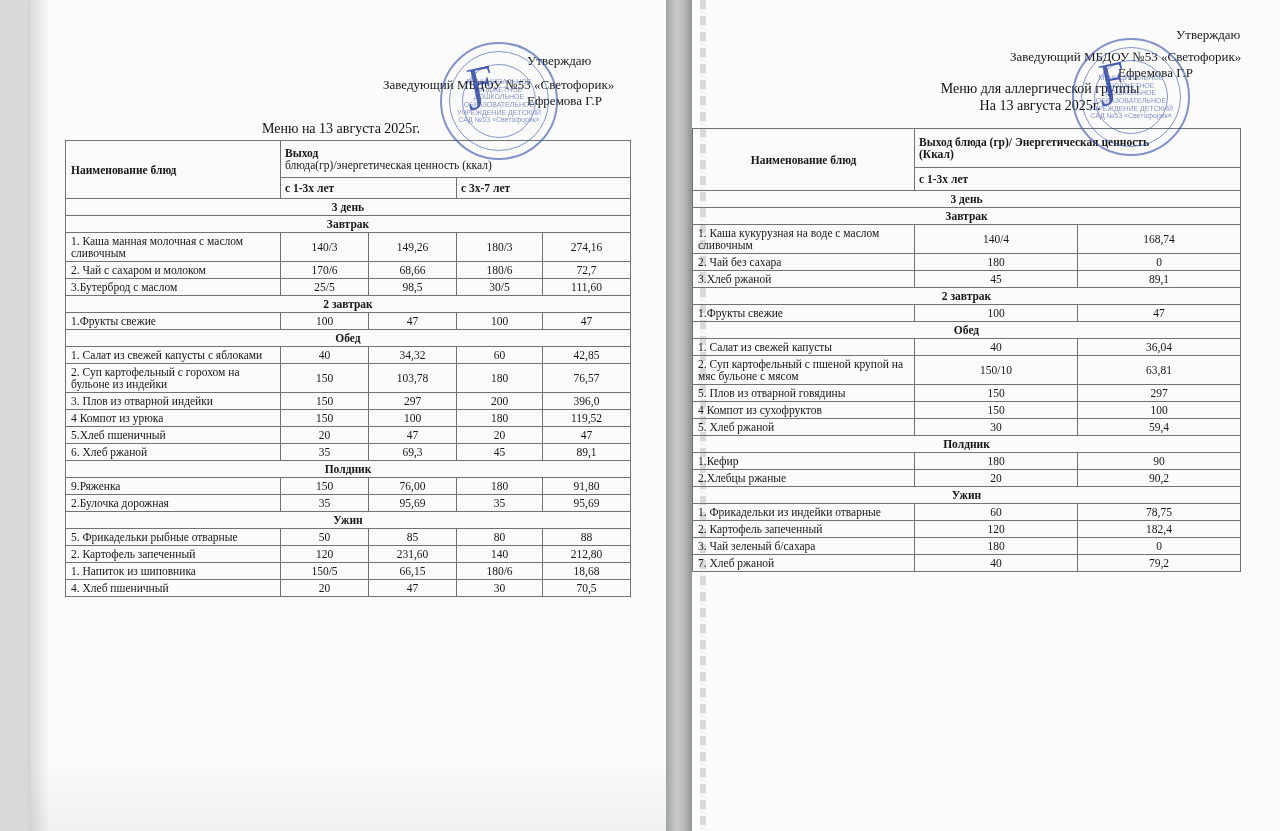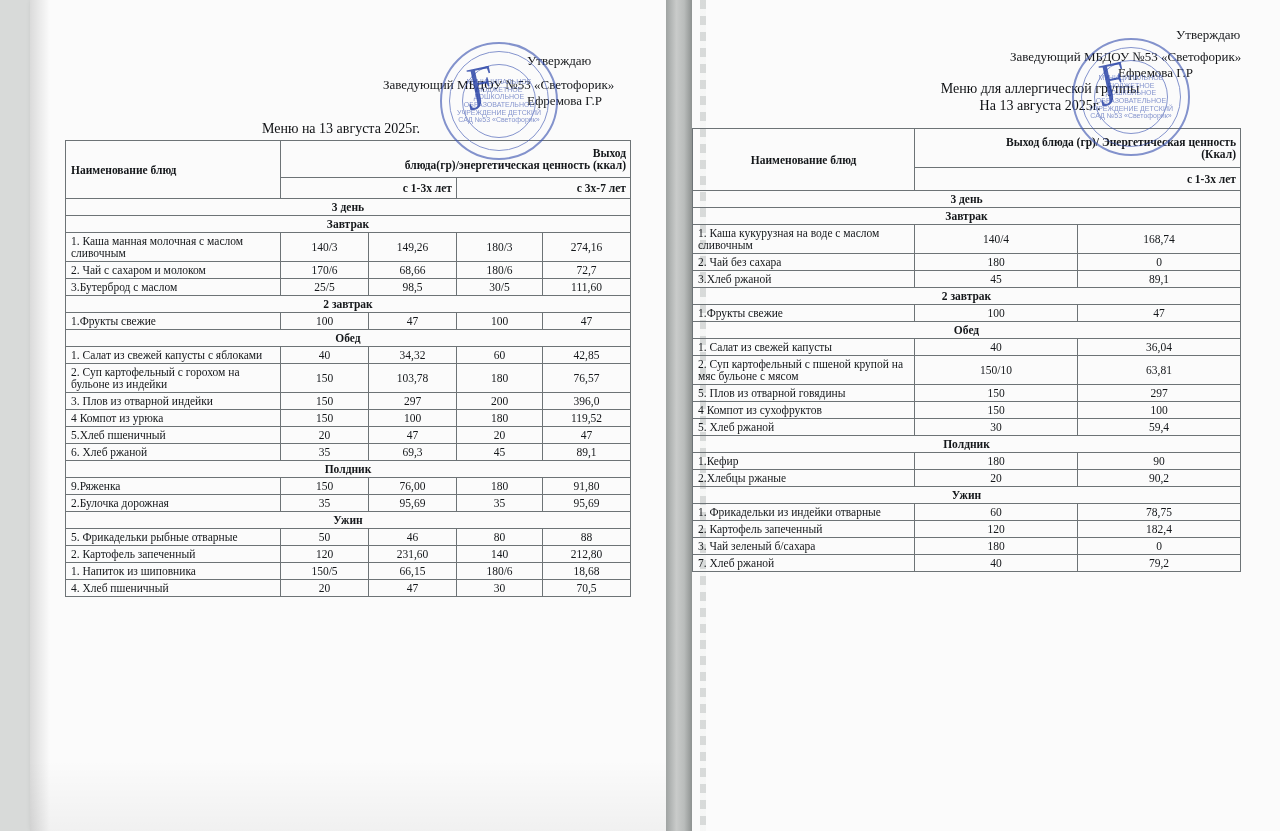--- a/index.html
+++ b/index.html
@@ -51,21 +51,21 @@
     font-size:11.5px;
     color:#14171a;
     background:transparent;
   }
   td, th {
     border:1px solid #6d7376;
     padding:2px 4px;
     vertical-align:middle;
     font-weight:normal;
   }
-  th { font-weight:bold; text-align:right; }
+  th { font-weight:bold; text-align:left; }
   .c { text-align:center; }
   .sect { text-align:center; font-weight:bold; }
   .nm { text-align:left; padding-left:5px; }
 
   
   .stamp {
     position:absolute;
     border-radius:50%;
     border:2px solid #3a53b0;
     opacity:.62;
@@ -124,21 +124,21 @@
   <colgroup>
     <col style="width:215px">
       <col style="width:88px">
       <col style="width:88px">
       <col style="width:86px">
       <col style="width:88px">
   </colgroup>
   <tbody id="left-body">
       <tr>
         <th rowspan="2" class="nm c" style="height:58px">Наименование блюд</th>
-        <th colspan="4">Выход<br><span style="font-weight:bold">блюда(гр)/энергетическая ценность (ккал)</span></th>
+        <th colspan="4">Выход<br><span style="font-weight:normal">блюда(гр)/энергетическая ценность (ккал)</span></th>
       </tr>
       <tr>
         <th colspan="2">с 1-3х лет</th>
         <th colspan="2">с 3х-7 лет</th>
       </tr>
       <tr>
         <td colspan="5" class="sect">3 день</td>
       </tr>
       <tr>
         <td colspan="5" class="sect">Завтрак</td>
@@ -235,21 +235,21 @@
         <td class="c">95,69</td>
         <td class="c">35</td>
         <td class="c">95,69</td>
       </tr>
       <tr>
         <td colspan="5" class="sect">Ужин</td>
       </tr>
       <tr>
         <td class="nm">5. Фрикадельки рыбные отварные</td>
         <td class="c">50</td>
-        <td class="c">46</td>
+        <td class="c">85</td>
         <td class="c">80</td>
         <td class="c">88</td>
       </tr>
       <tr>
         <td class="nm">2. Картофель запеченный</td>
         <td class="c">120</td>
         <td class="c">231,60</td>
         <td class="c">140</td>
         <td class="c">212,80</td>
       </tr>

